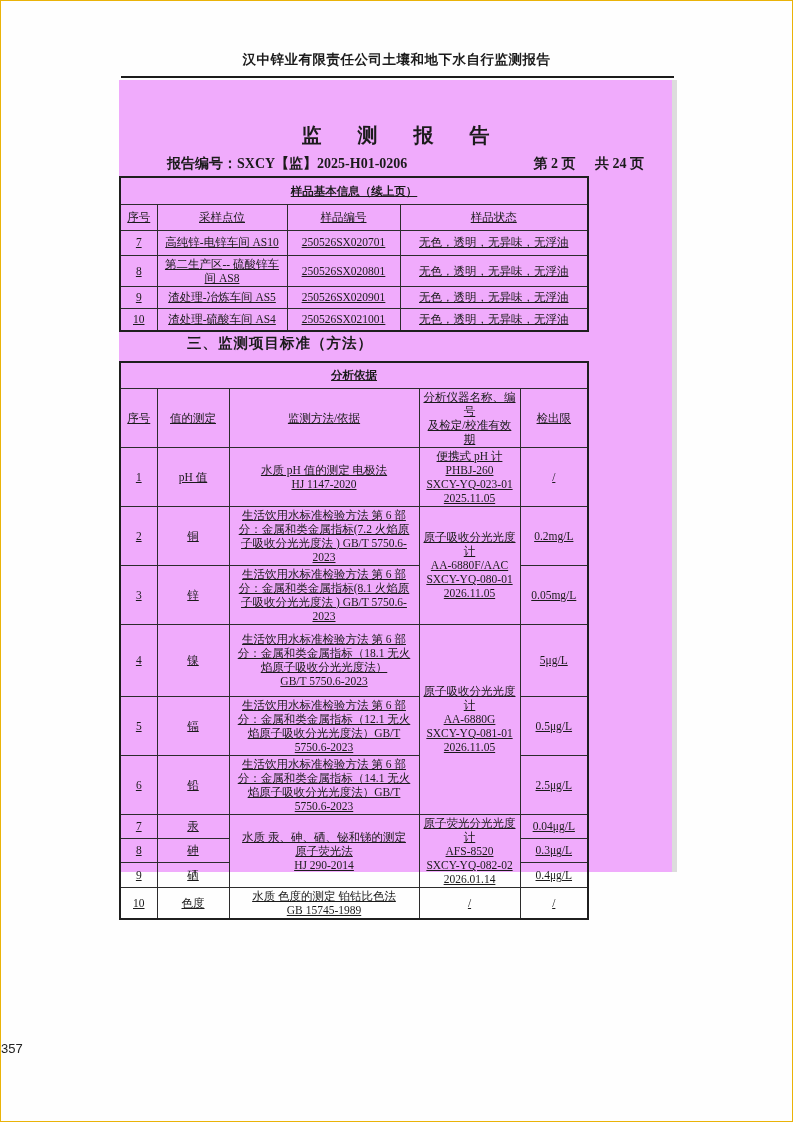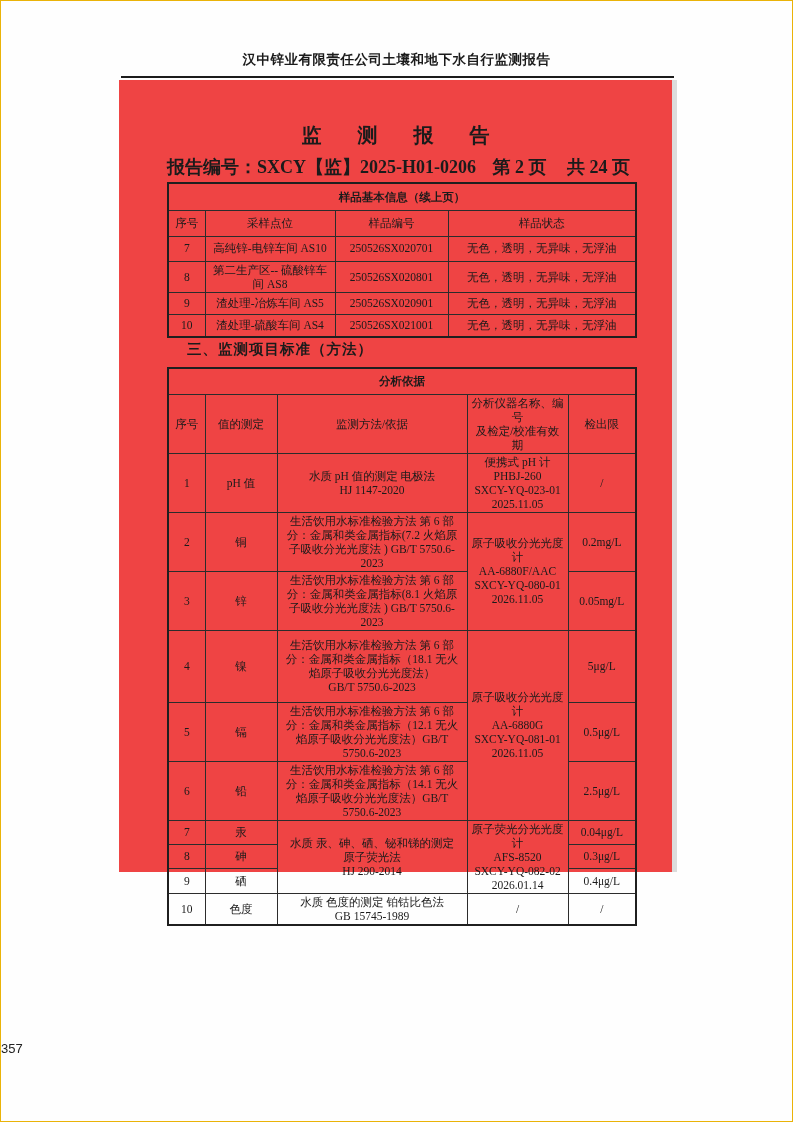--- a/index.html
+++ b/index.html
@@ -27,46 +27,46 @@
     margin:7px 118px 0 120px;
     border-bottom:2px solid #1c1c1c;
   }
   .scan-page {
     position:relative;
     margin-left:118px;
     margin-top:2px;
     width:558px;
     height:792px;
     border-right:5px solid #dcdcdc;
-    background:#ef4444;
+    background:#f0abfc;
   }
   .report-title {
     text-align:center;
     padding-top:42px;
     font-size:20px;
     font-weight:bold;
     letter-spacing:36px;
     padding-left:36px;
     white-space:nowrap;
   }
   .report-meta {
     display:flex;
     justify-content:space-between;
     align-items:flex-end;
-    margin:6px 42px 3px 48px;
-    font-size:18px;
+    margin:6px 28px 3px 48px;
+    font-size:14px;
     font-weight:bold;
   }
   .report-meta .page-info span { margin-left:16px; }
   table.tbl {
     border-collapse:collapse;
     table-layout:fixed;
-    margin-left:48px;
     width:468px;
     border:2px solid #1f1f1f;
+    text-decoration:underline;
   }
   table.tbl td {
     border:1px solid #2c2c2c;
     font-size:11.5px;
     line-height:1.22;
     text-align:center;
     vertical-align:middle;
     padding:1px 4px;
     overflow:hidden;
   }

